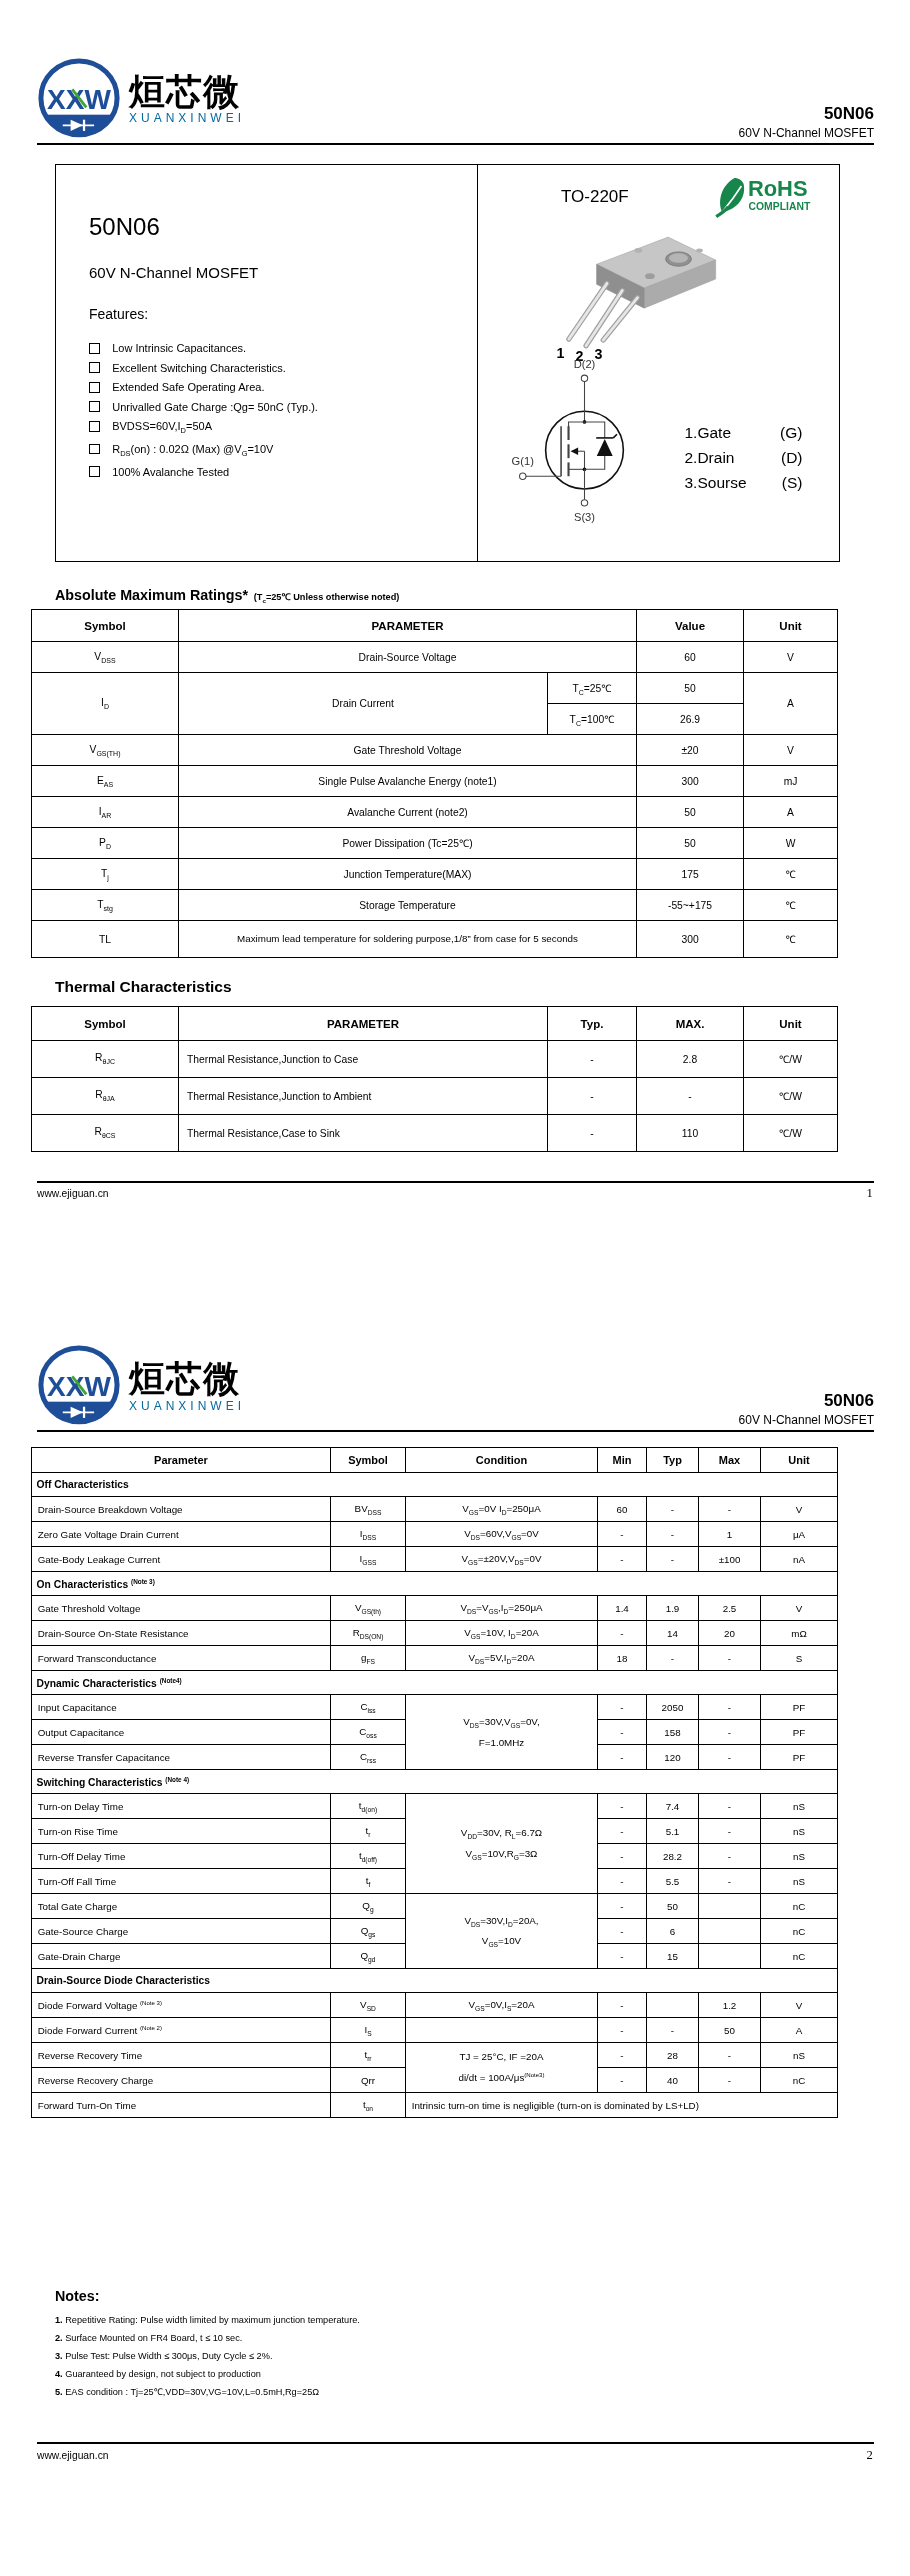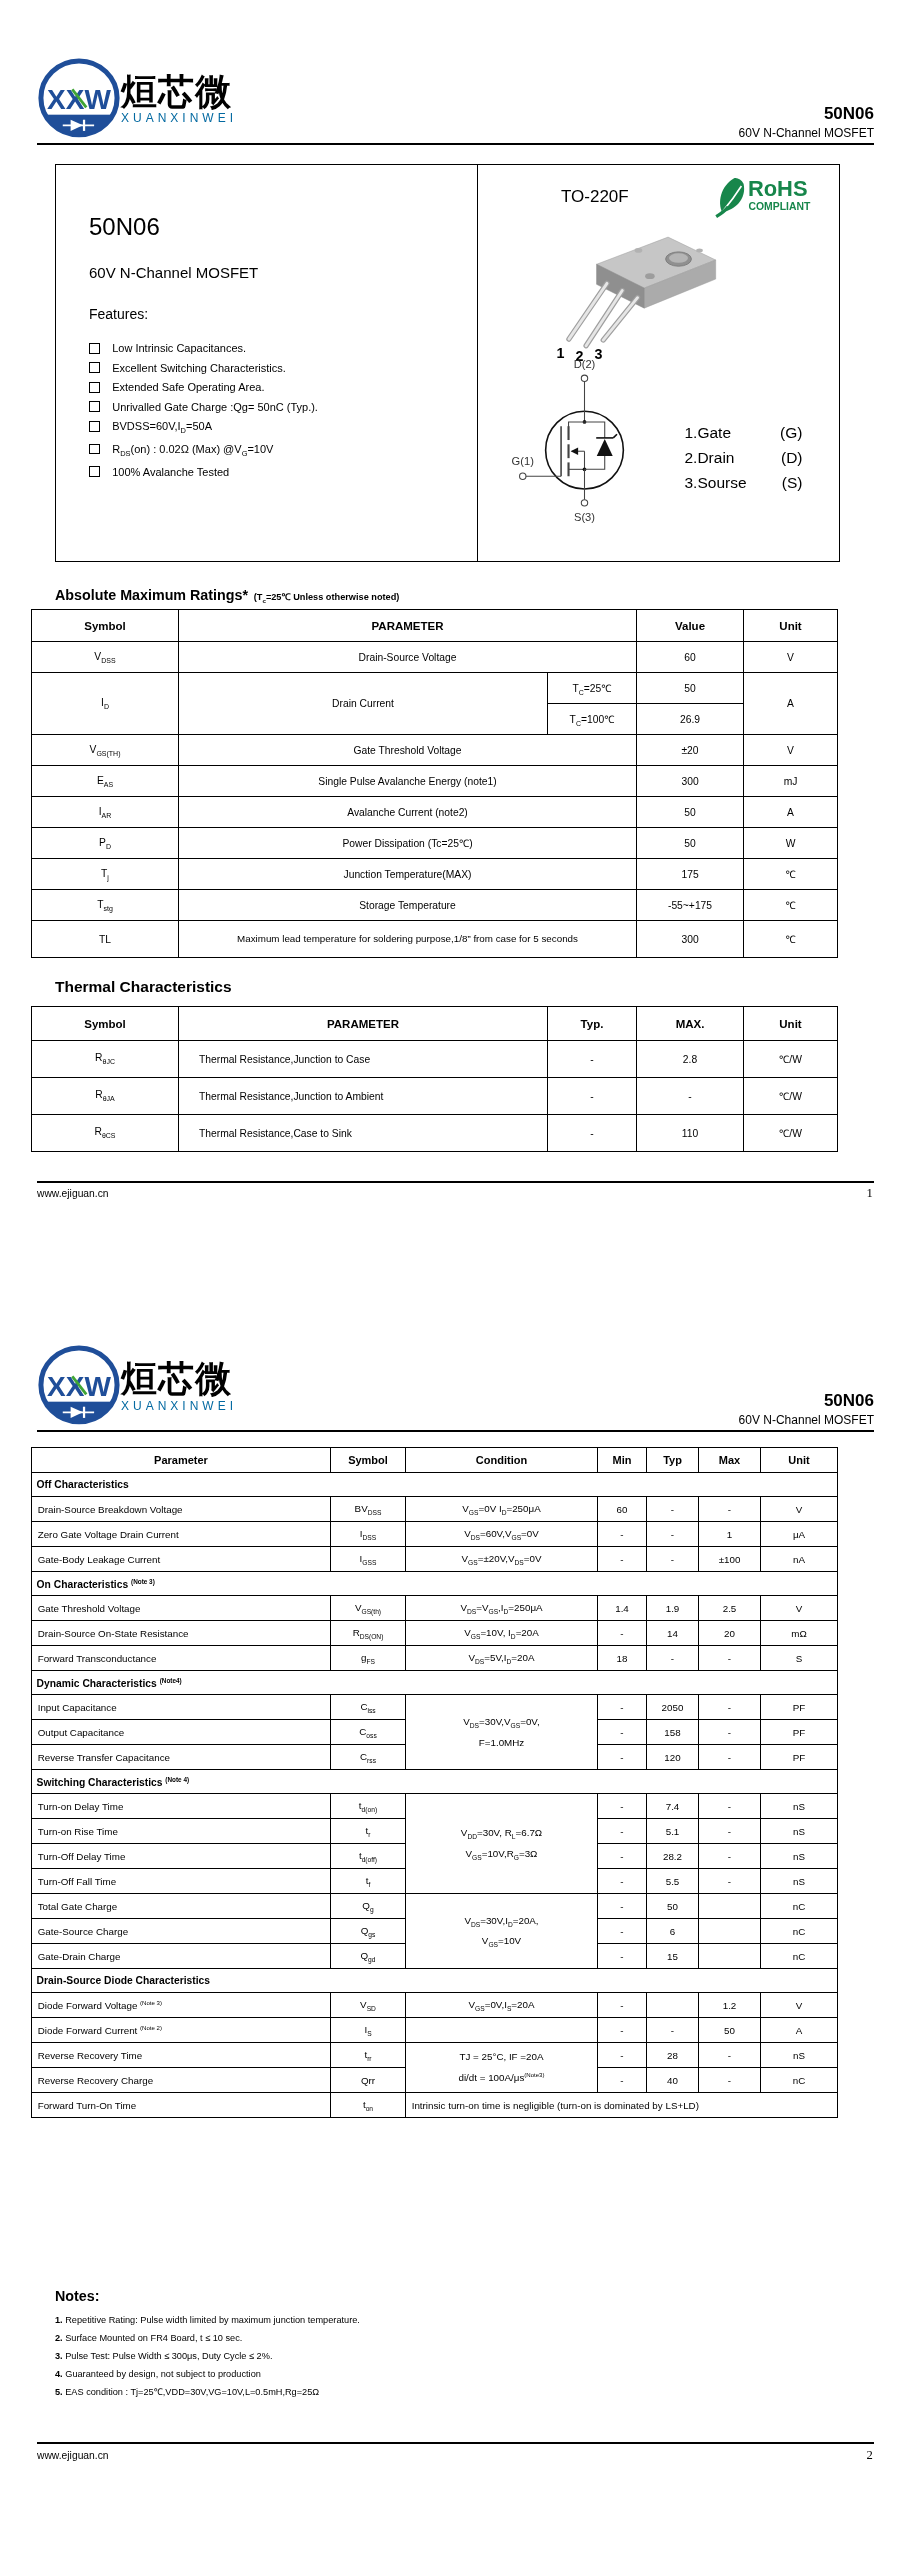--- a/index.html
+++ b/index.html
@@ -5,21 +5,21 @@
   html,body{margin:0;padding:0;background:#fff;}
   #doc{position:relative;width:910px;height:2576px;overflow:hidden;background:#fff;
        font-family:"Liberation Sans",sans-serif;color:#000;}
   sub{font-size:68%;}
   sup{font-size:62%;}
 
   
   .hdr{margin:0 36px 0 37px;display:flex;justify-content:space-between;align-items:flex-end;
        border-bottom:2.9px solid #000;padding-bottom:2.3px;}
   .hdr.first{padding-top:57px;}
-  .logoRow{display:flex;align-items:center;}
+  .logoRow{display:flex;align-items:center;gap:8px;}
   .logo-svg{width:84px;height:84px;}
   .brandCol{display:flex;flex-direction:column;}
   .brand-cn{font-size:36px;font-weight:bold;letter-spacing:1.1px;line-height:1.05;}
   .brand-en{font-size:12px;letter-spacing:4px;color:#0369a1;margin-top:1.1px;}
   .hdrRight{text-align:right;padding-bottom:1.1px;}
   .part-big{font-size:17px;font-weight:bold;}
   .part-sub{font-size:12px;margin-top:2.3px;}
 
   
   .product-box{margin:18.4px 0 0 55px;width:783px;height:396px;border:1.1px solid #000;
@@ -53,21 +53,21 @@
   td,th{border:1.1px solid #000;text-align:center;padding:0 2.3px;font-size:10.3px;
         overflow:hidden;box-sizing:border-box;}
   .t-abs{margin-top:5.7px;border:1.7px solid #000;}
   .t-abs th{height:32px;font-size:11.5px;}
   .t-abs td{height:31px;}
   .t-abs .tl-row td{height:37px;}
   .t-abs .tl-row .p2{font-size:9.8px;line-height:1.25;}
   .t-thermal{margin-top:10.3px;border:1.7px solid #000;}
   .t-thermal th{height:34px;font-size:11.5px;}
   .t-thermal td{height:37px;}
-  .t-thermal td.l, .t-thermal th.l{text-align:left;padding-left:20px;}
+  .t-thermal td.l, .t-thermal th.l{text-align:left;padding-left:8px;}
   .t-elec{margin-top:15px;border:1.7px solid #000;}
   .t-elec th{height:25px;font-size:11px;}
   .t-elec td{height:25px;font-size:9.8px;}
   .t-elec td.l{text-align:left;padding-left:5.7px;}
   .t-elec tr.sec td{text-align:left;font-weight:bold;font-size:10.3px;height:24px;padding-left:4.6px;}
   .condM div{line-height:2.1;}
 
   
   .notes{margin:170px 0 0 55px;}
   .notes-title{font-size:14.3px;font-weight:bold;margin-bottom:6.9px;}

